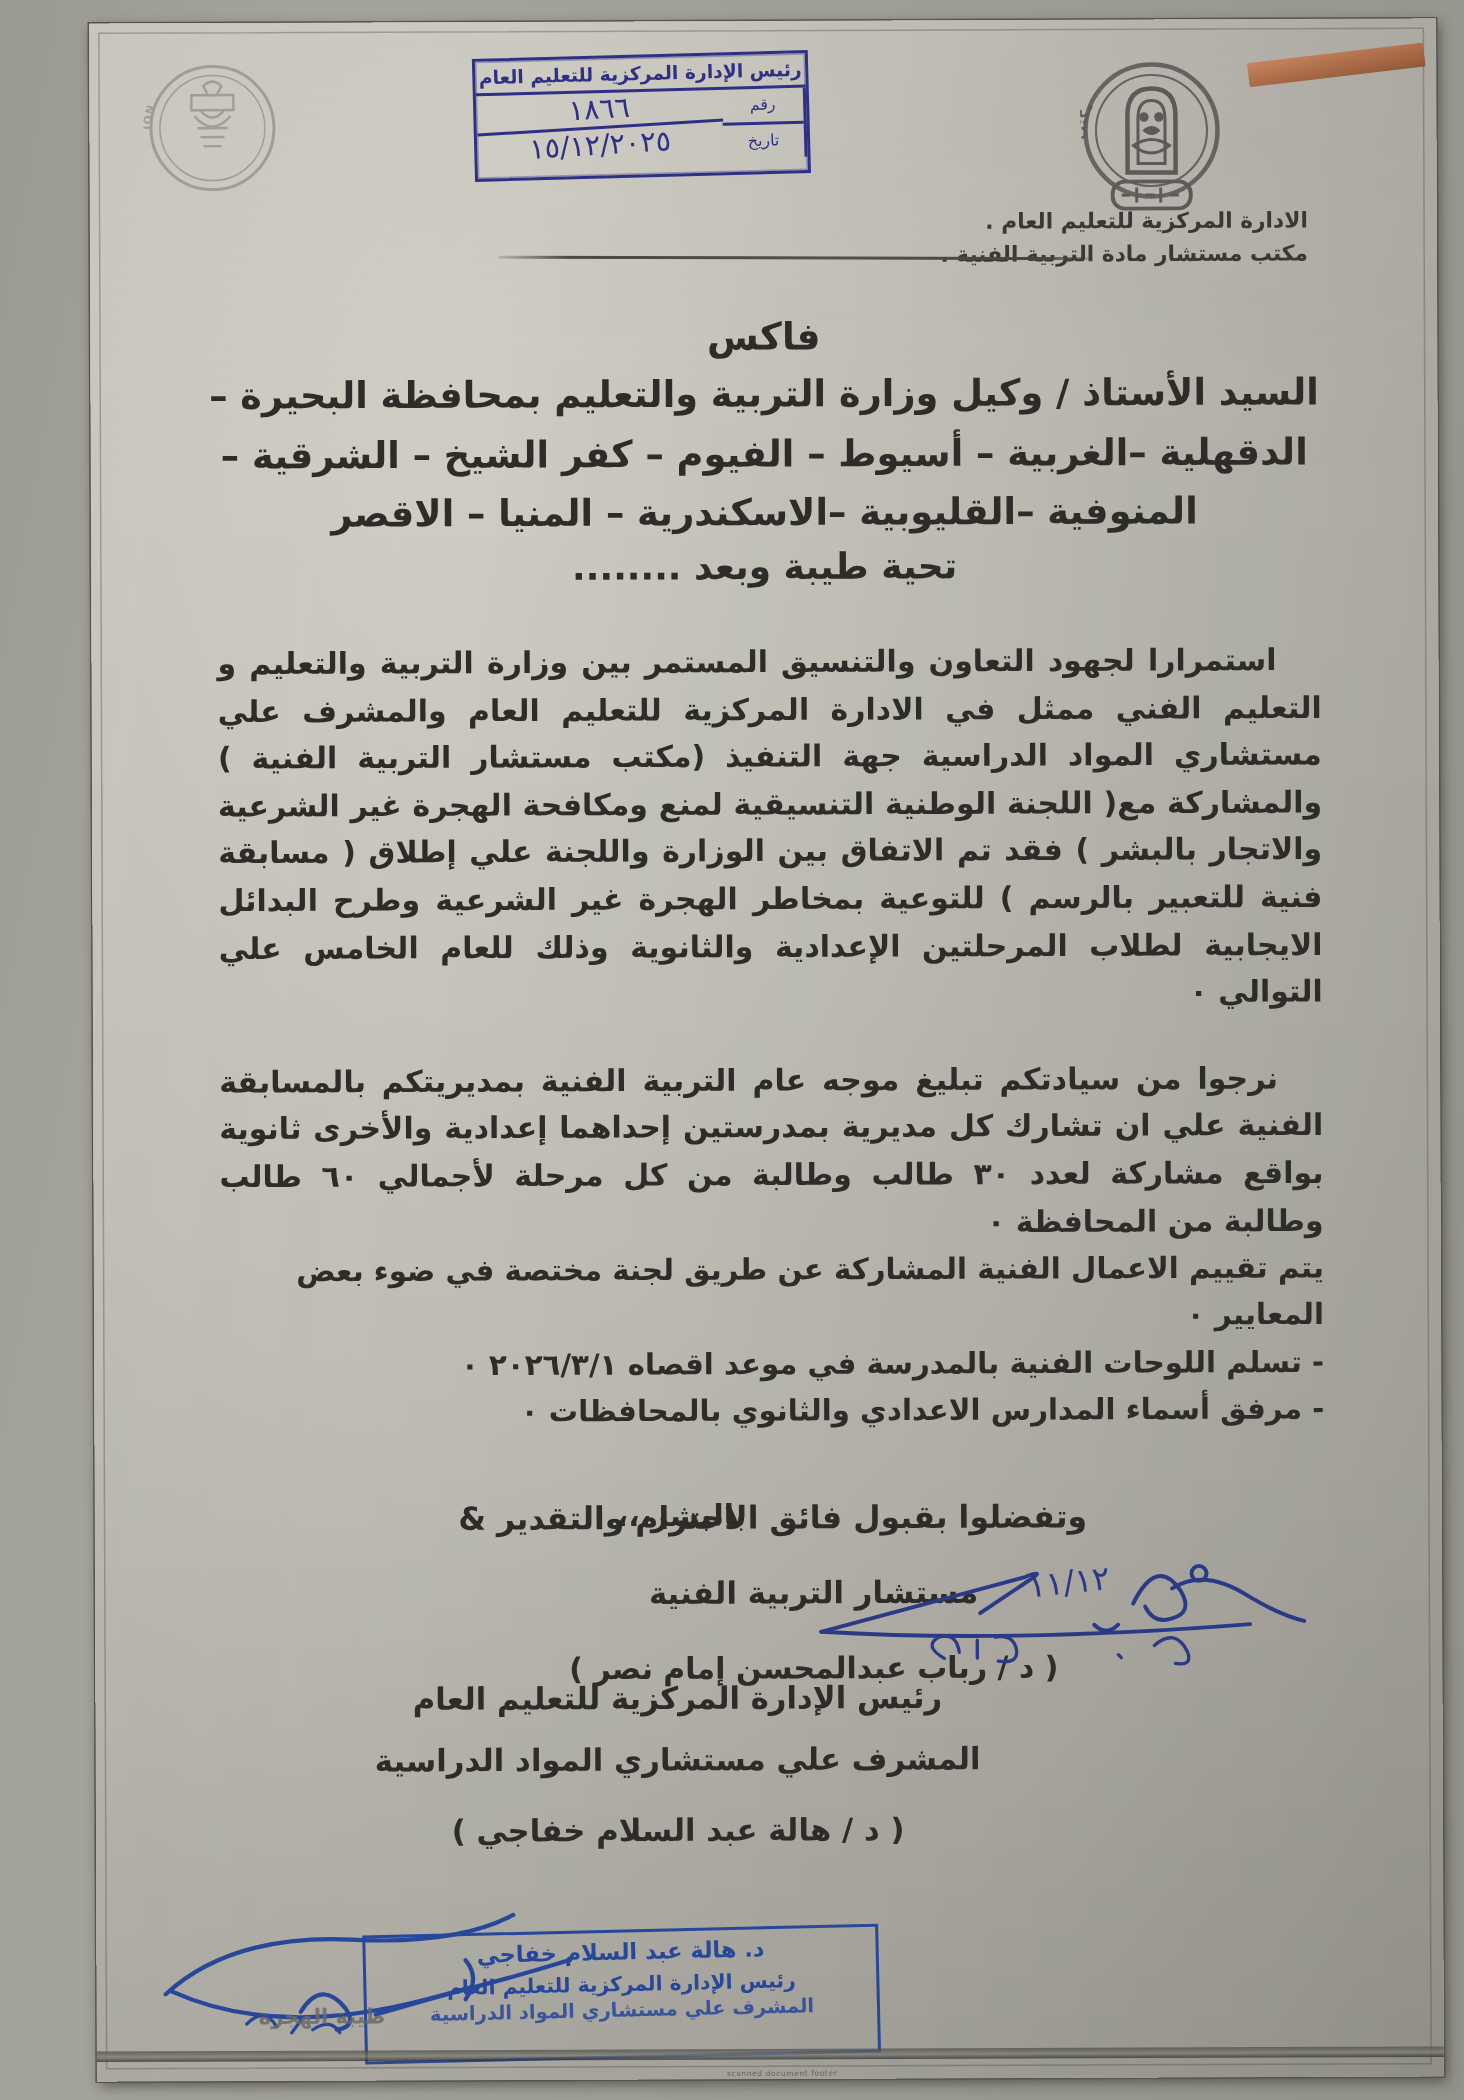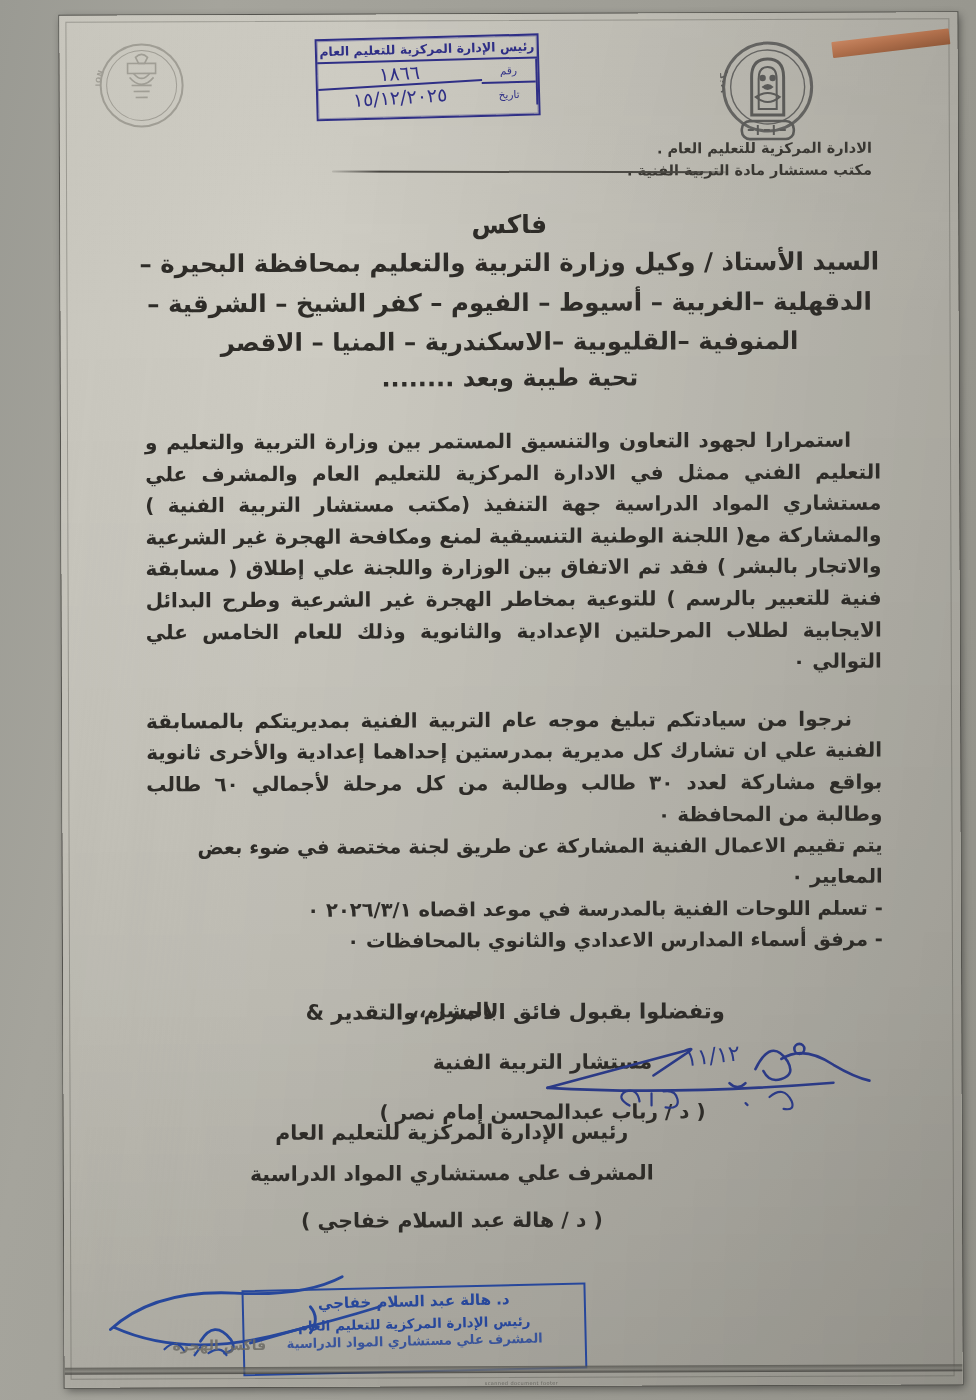--- a/index.html
+++ b/index.html
@@ -349,18 +349,18 @@
         <path d="M104,90 Q116,82 122,92"></path>
       </g>
     </svg>
 
     <div id="approval-stamp">
       <div class="as-name">د. هالة عبد السلام خفاجي</div>
       <div class="as-role">رئيس الإدارة المركزية للتعليم العام</div>
       <div class="as-sub">المشرف علي مستشاري المواد الدراسية</div>
     </div>
 
-    <div id="fax-footnote">فاكس الهجرة</div>
+    <div id="fax-footnote">طيبة الهجرة</div>
     <div id="scan-bottom-bar"></div>
     <div id="scan-bottom-note">scanned document footer</div>
 
   </div>
 </div>
 
 </body></html>

